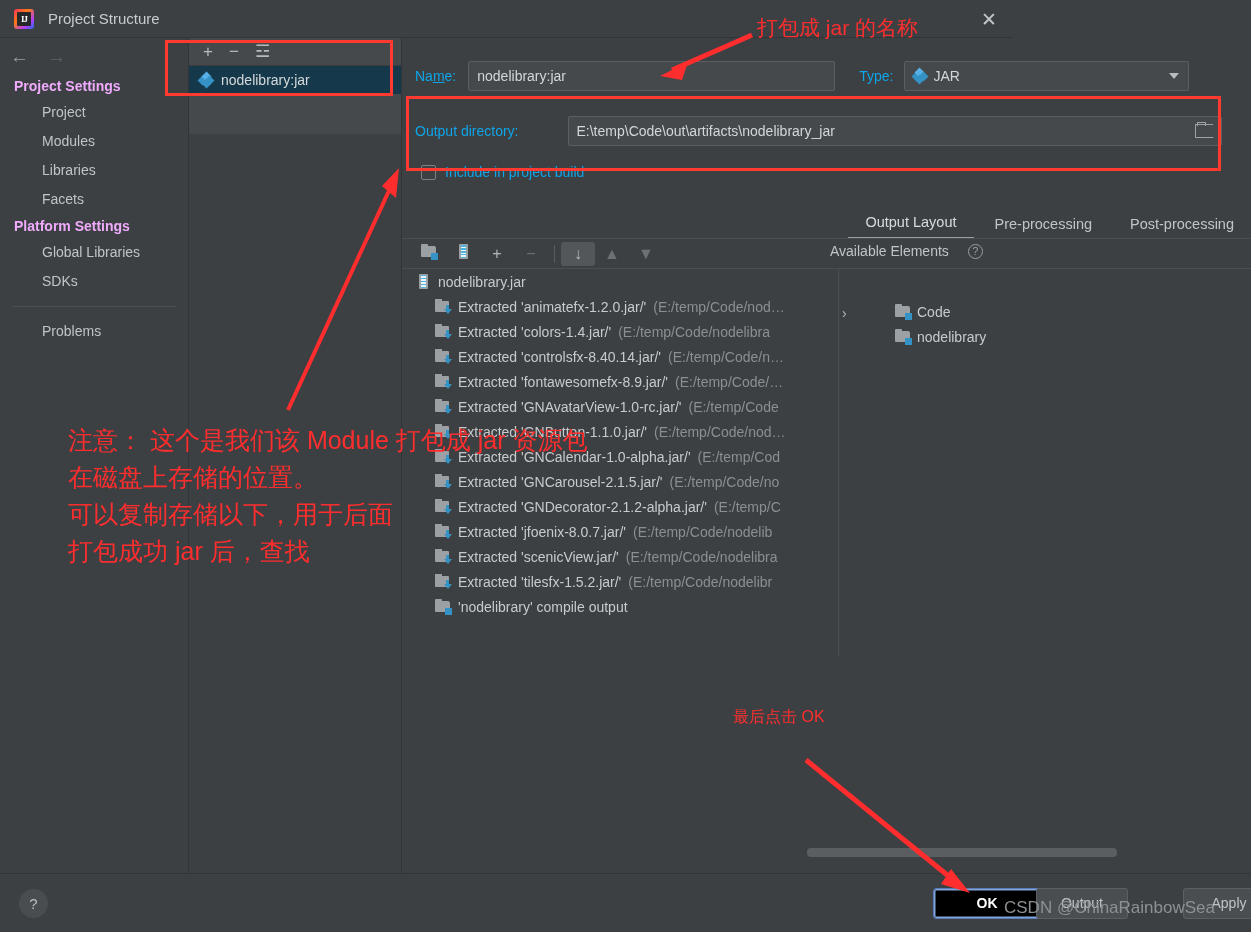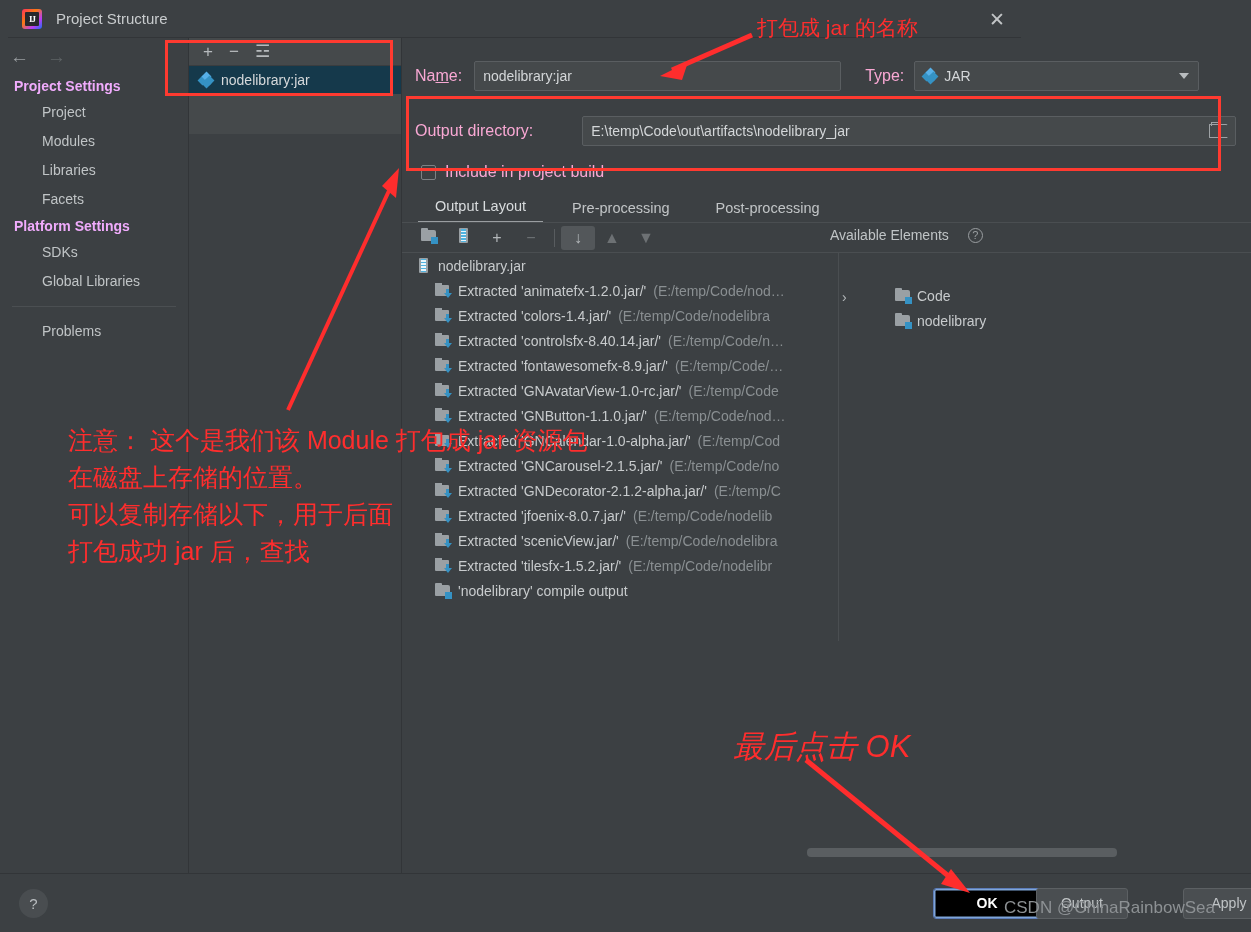--- a/index.html
+++ b/index.html
@@ -12,21 +12,21 @@
   }
   #root {
     position: relative;
     width: 1251px; height: 932px;
     background: #3c4043;
     color: #bbbbbb;
   }
 
   
   .titlebar {
-    position: absolute; left: 8px; top: 0; width: 1013px; height: 38px;
+    position: absolute; left: 0; top: 0; width: 1013px; height: 38px;
     background: #3c4043;
     display: flex; align-items: center;
     border-bottom: 1px solid #323538;
   }
   .ij-logo {
     width: 20px; height: 20px; margin-left: 14px; position: relative;
     border-radius: 3px; overflow: hidden;
     background: linear-gradient(135deg,#fe315d 0%,#f97a12 38%,#b93df7 72%,#1a6ff2 100%);
   }
   .ij-logo .inner {
@@ -100,21 +100,21 @@
   .diamond-icon i.d { left: 3.5px;top: 7px;   }
 
   
   .detail {
     position: absolute; left: 402px; top: 38px; width: 849px; height: 835px;
     background: #3c4043;
   }
   .row-name {
     display: flex; align-items: center; height: 32px; margin-top: 22px; padding: 0 2px 0 13px;
   }
-  .lbl { font-size: 16px; color: #f9a8d4; }
+  .lbl { font-size: 14px; color: #0ea5e9; }
   .underline-u { text-decoration: underline; }
   .txtfield {
     background: #45494b; border: 1px solid #5a5e61; color: #d4d7d9;
     font-size: 14px; height: 30px; line-height: 28px; padding: 0 8px;
     border-radius: 2px;
   }
   #name-field { margin-left: 12px; width: 367px; }
   .type-lbl { margin-left: 24px; }
   .combo {
     margin-left: 10px; width: 285px; height: 30px; background: #45494b;
@@ -152,22 +152,22 @@
   .row-include {
     display: flex; align-items: center; gap: 9px; height: 26px; margin-top: 12px; padding-left: 19px;
   }
   .cb {
     width: 15px; height: 15px; border: 1.5px solid #7d8184; border-radius: 2px;
     background: #3c4043; flex: 0 0 15px;
   }
 
   
   .tabs {
-    display: flex; align-items: flex-end; gap: 12px; margin-top: 6px; padding-left: 16px;
-    height: 32px; position: relative;
+    display: flex; align-items: flex-end; gap: 4px; margin-top: 22px; padding-left: 16px;
+    height: 32px; position: relative; justify-content: flex-end;
   }
   .tab {
     font-size: 14.5px; color: #c2c5c7; padding: 0 17px 7px 17px;
   }
   .tab.active { color: #d9dcde; border-bottom: 2px solid #9a9ea1; }
   .tab-rule {
     position: absolute; left: 0; right: 0; bottom: 0; height: 1px; background: #4a4e51;
   }
 
   
@@ -295,21 +295,21 @@
 
   
   .anno { position: absolute; color: #ff2d2d; pointer-events: none; }
   .anno-box { border: 3px solid #ff3a30; }
   #box-artifact { left: 165px; top: 40px; width: 228px; height: 56px; }
   #box-outdir  { left: 406px; top: 96px; width: 815px; height: 75px; }
   .anno-text {
     font-size: 21px; font-family: "Liberation Sans","DejaVu Sans",sans-serif; white-space: nowrap;
   }
   #anno-name { left: 757px; top: 14px; }
-  #anno-ok   { left: 733px; top: 726px; font-size: 31px; font-style: italic; }
+  #anno-ok   { left: 733px; top: 707px; font-size: 16px; }
   #anno-block {
     left: 68px; top: 422px; font-size: 25px; line-height: 37px; white-space: pre;
   }
   .watermark {
     position: absolute; left: 1004px; top: 898px; color: #8d9194; font-size: 17px;
     font-family: "Liberation Sans", sans-serif;
   }
   svg.arrow-layer {
     position: absolute; left: 0; top: 0; width: 1251px; height: 932px; pointer-events: none;
   }
@@ -333,22 +333,22 @@
       <span class="nav-arrow disabled">→</span>
     </div>
 
     <div class="nav-group-title">Project Settings</div>
     <div class="nav-item">Project</div>
     <div class="nav-item">Modules</div>
     <div class="nav-item">Libraries</div>
     <div class="nav-item">Facets</div>
 
     <div class="nav-group-title">Platform Settings</div>
+    <div class="nav-item">Global Libraries</div>
     <div class="nav-item">SDKs</div>
-    <div class="nav-item">Global Libraries</div>
 
     <div class="nav-sep"></div>
     <div class="nav-item">Problems</div>
   </div>
 
   <div class="artifact-panel">
     <div class="artifact-toolbar">
       <span class="tb-glyph">+</span>
       <span class="tb-glyph">−</span>
       <span class="tb-glyph">☲</span>

